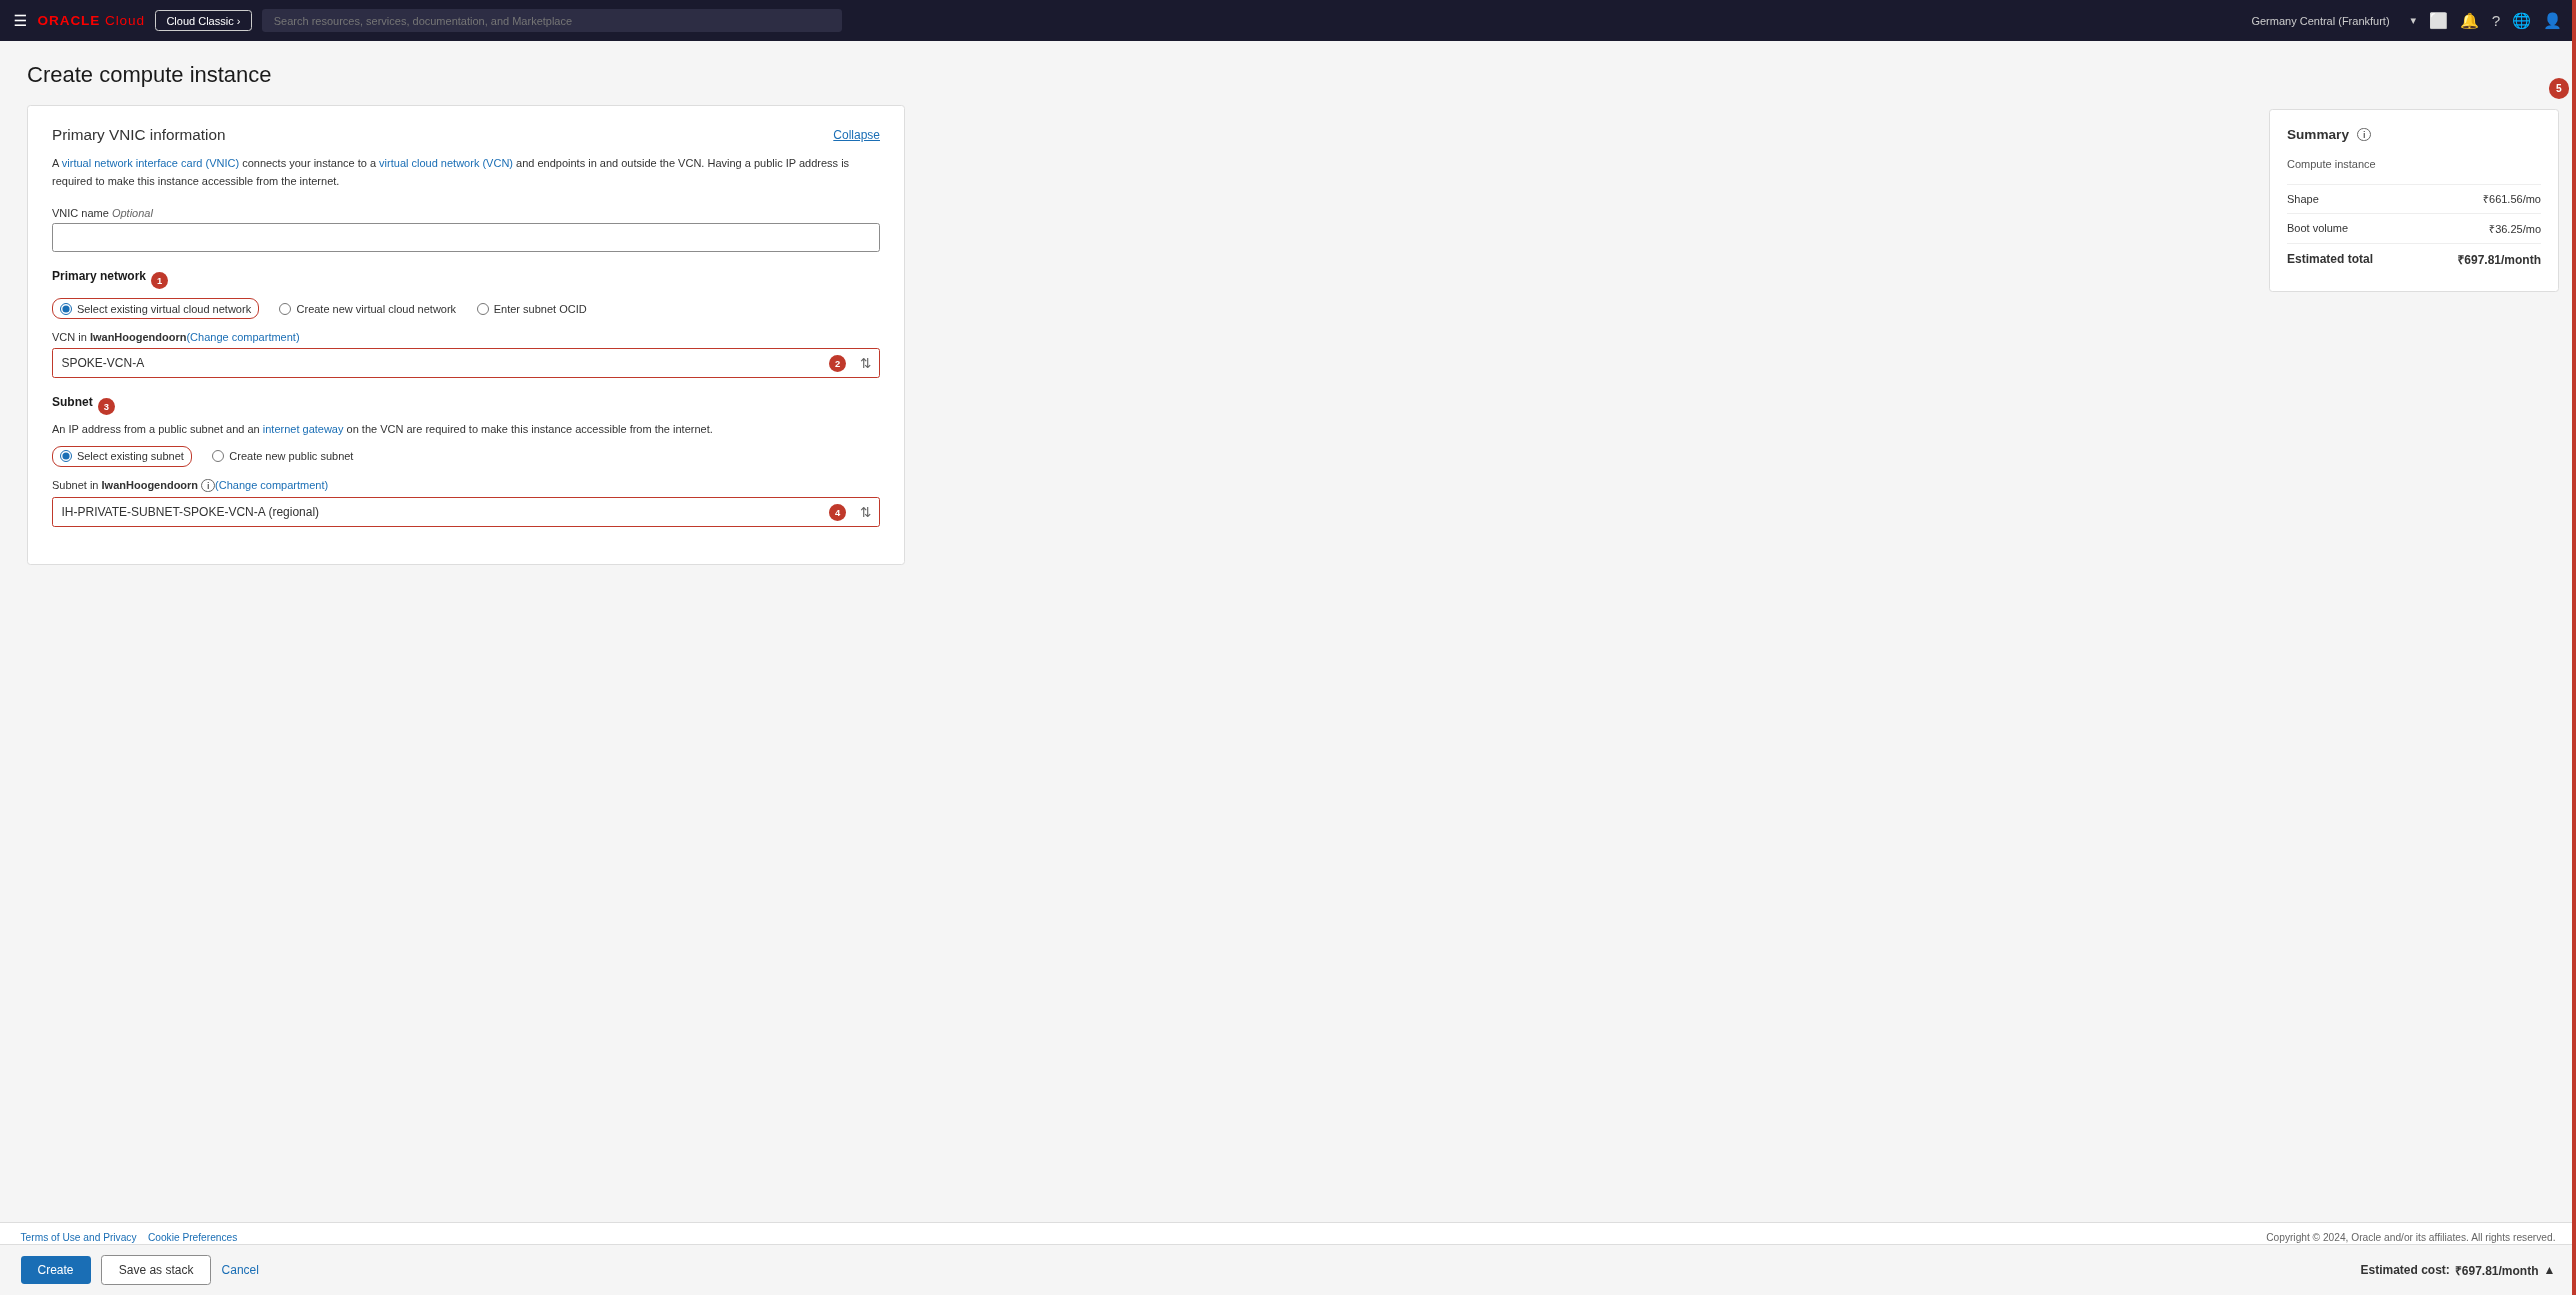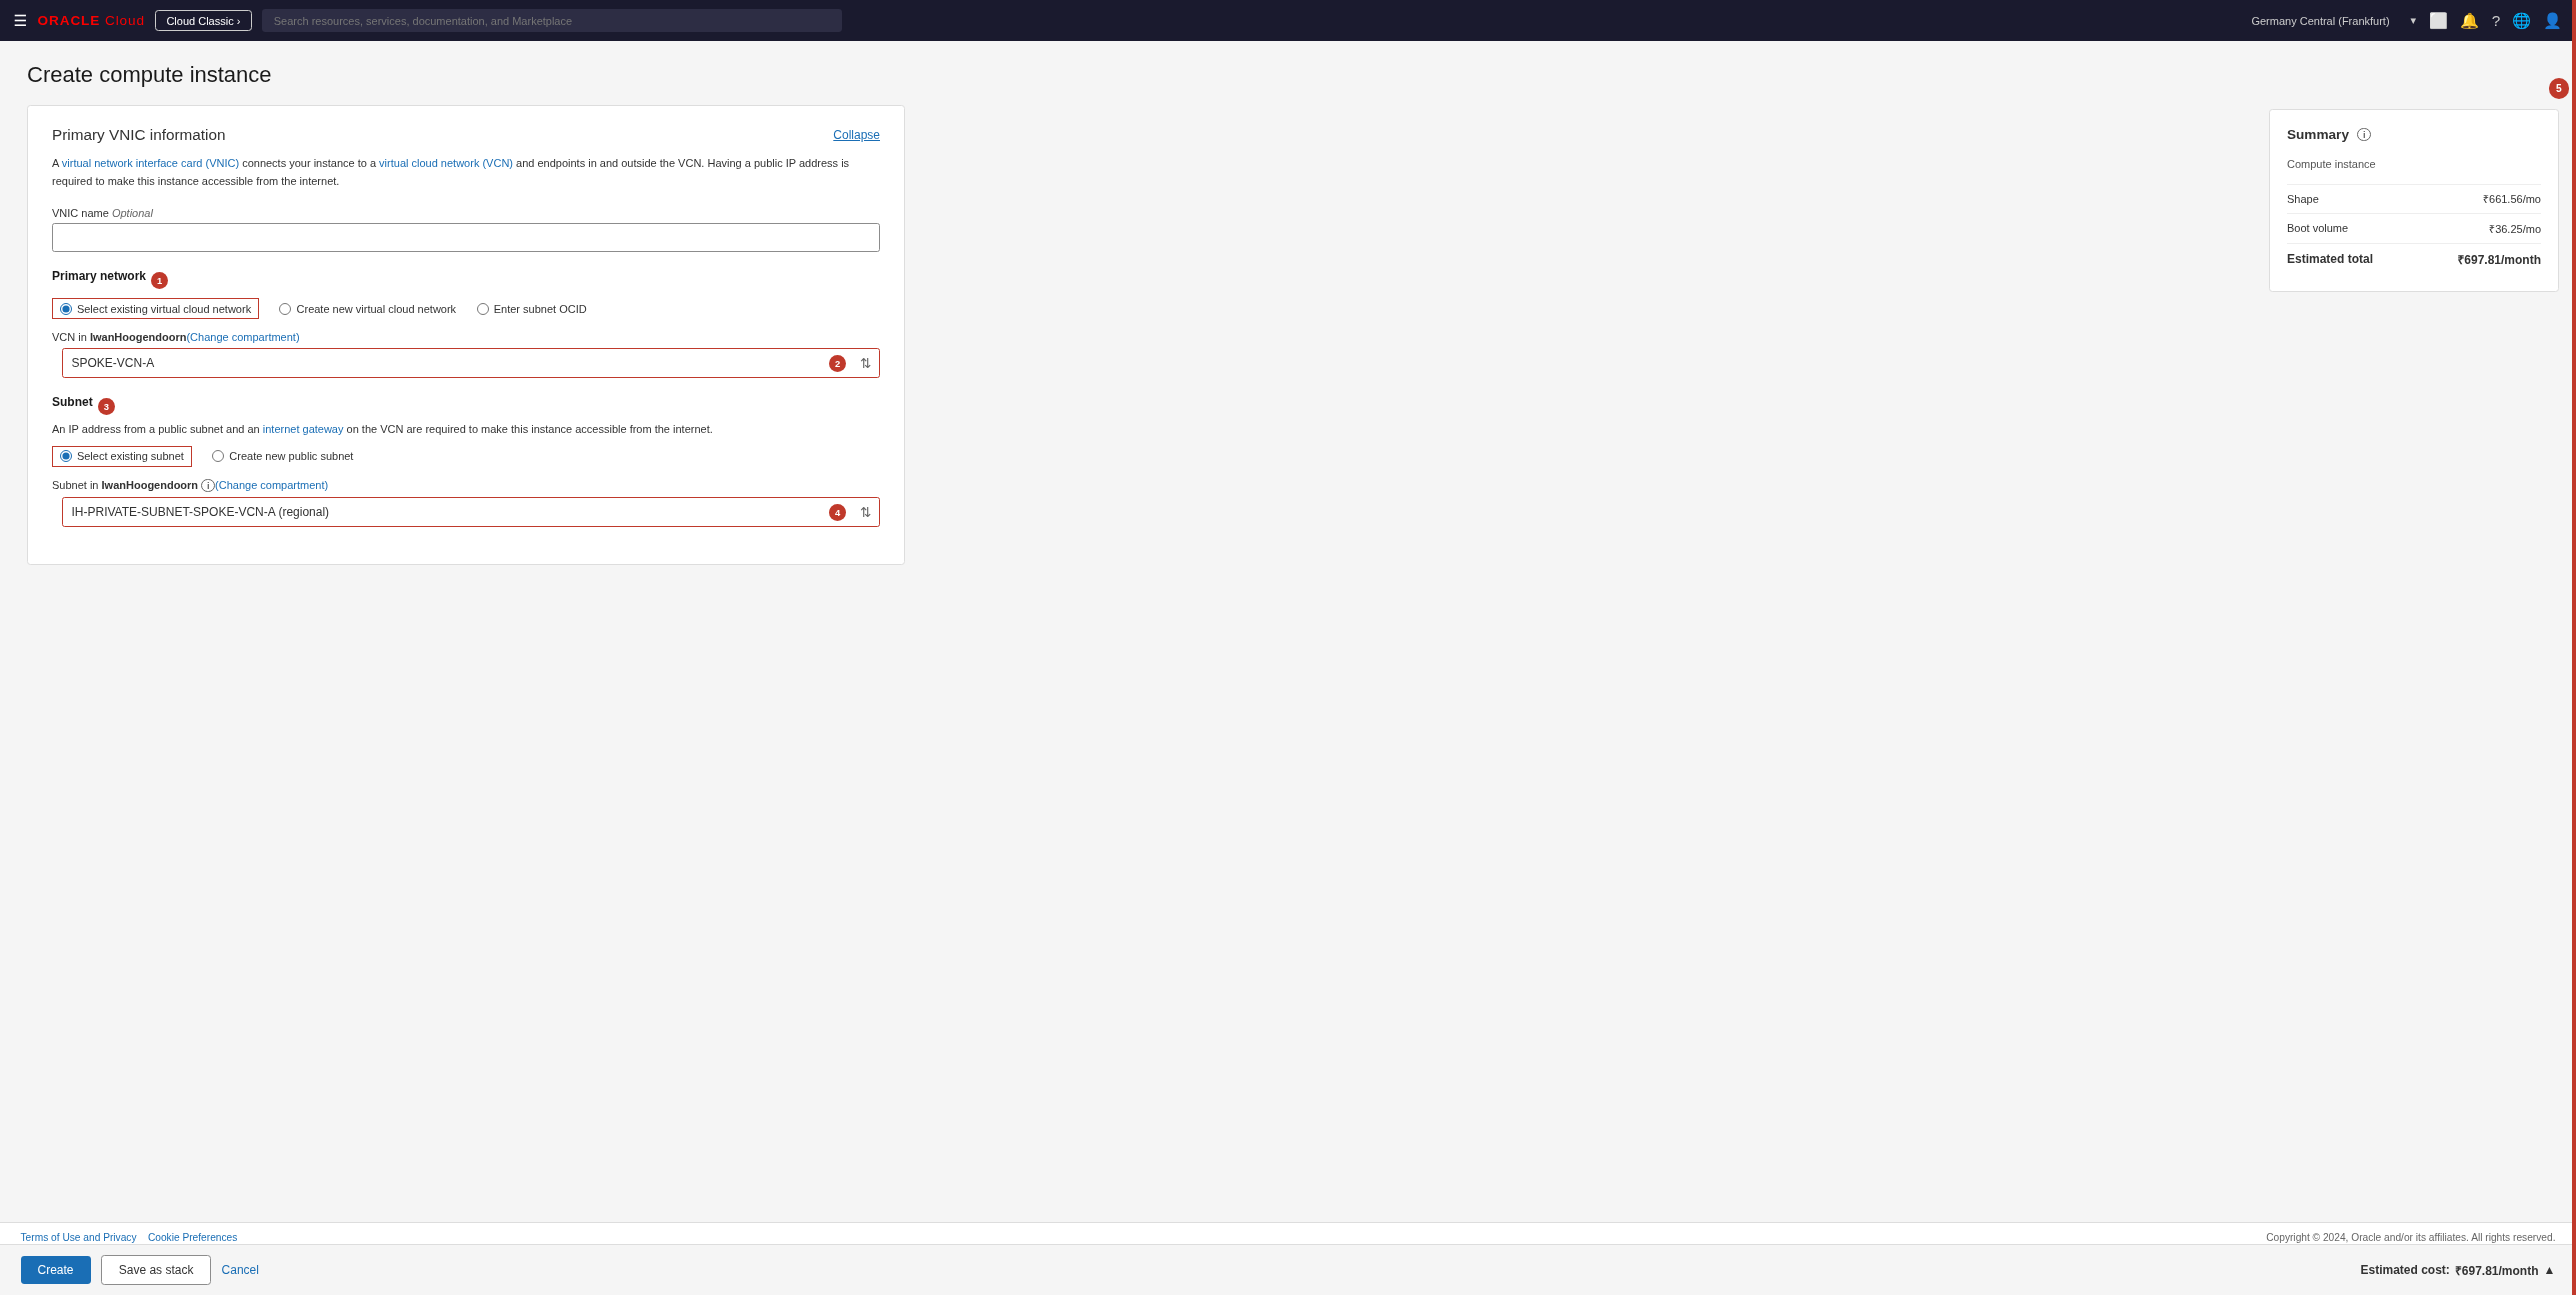--- a/index.html
+++ b/index.html
@@ -55,26 +55,26 @@
     .section { margin-bottom: 17px; }
     .section-title { font-size: 12px; font-weight: 600; margin-bottom: 8.5px; color: #1a1a1a; }
 
     
     .radio-group { display: flex; align-items: center; gap: 20.5px; margin-bottom: 12px; }
     .radio-item { display: flex; align-items: center; gap: 5.1px; cursor: pointer; font-size: 11px; }
     .radio-item input[type="radio"] { accent-color: #1a6eb5; width: 12px; height: 12px; }
 
     
     .radio-highlighted {
-      border: 1.7px solid #c0392b; border-radius: 0; padding: 3.4px 6.8px;
+      border: 1.7px solid #c0392b; border-radius: 9px; padding: 3.4px 6.8px;
       display: flex; align-items: center; gap: 5.1px;
     }
 
     
-    .select-wrapper { position: relative; margin-left: 10px; }
+    .select-wrapper { position: relative; }
     .form-select {
       width: 100%; padding: 6.8px 8.5px; border: 0.9px solid #8c8c8c; border-radius: 2.6px;
       font-size: 12px; color: #333; background: #fff; appearance: none;
       cursor: pointer;
     }
     .select-highlighted {
       border: 1.7px solid #c0392b !important;
     }
     .select-arrow {
       position: absolute; right: 8.5px; top: 50%; transform: translateY(-50%);

